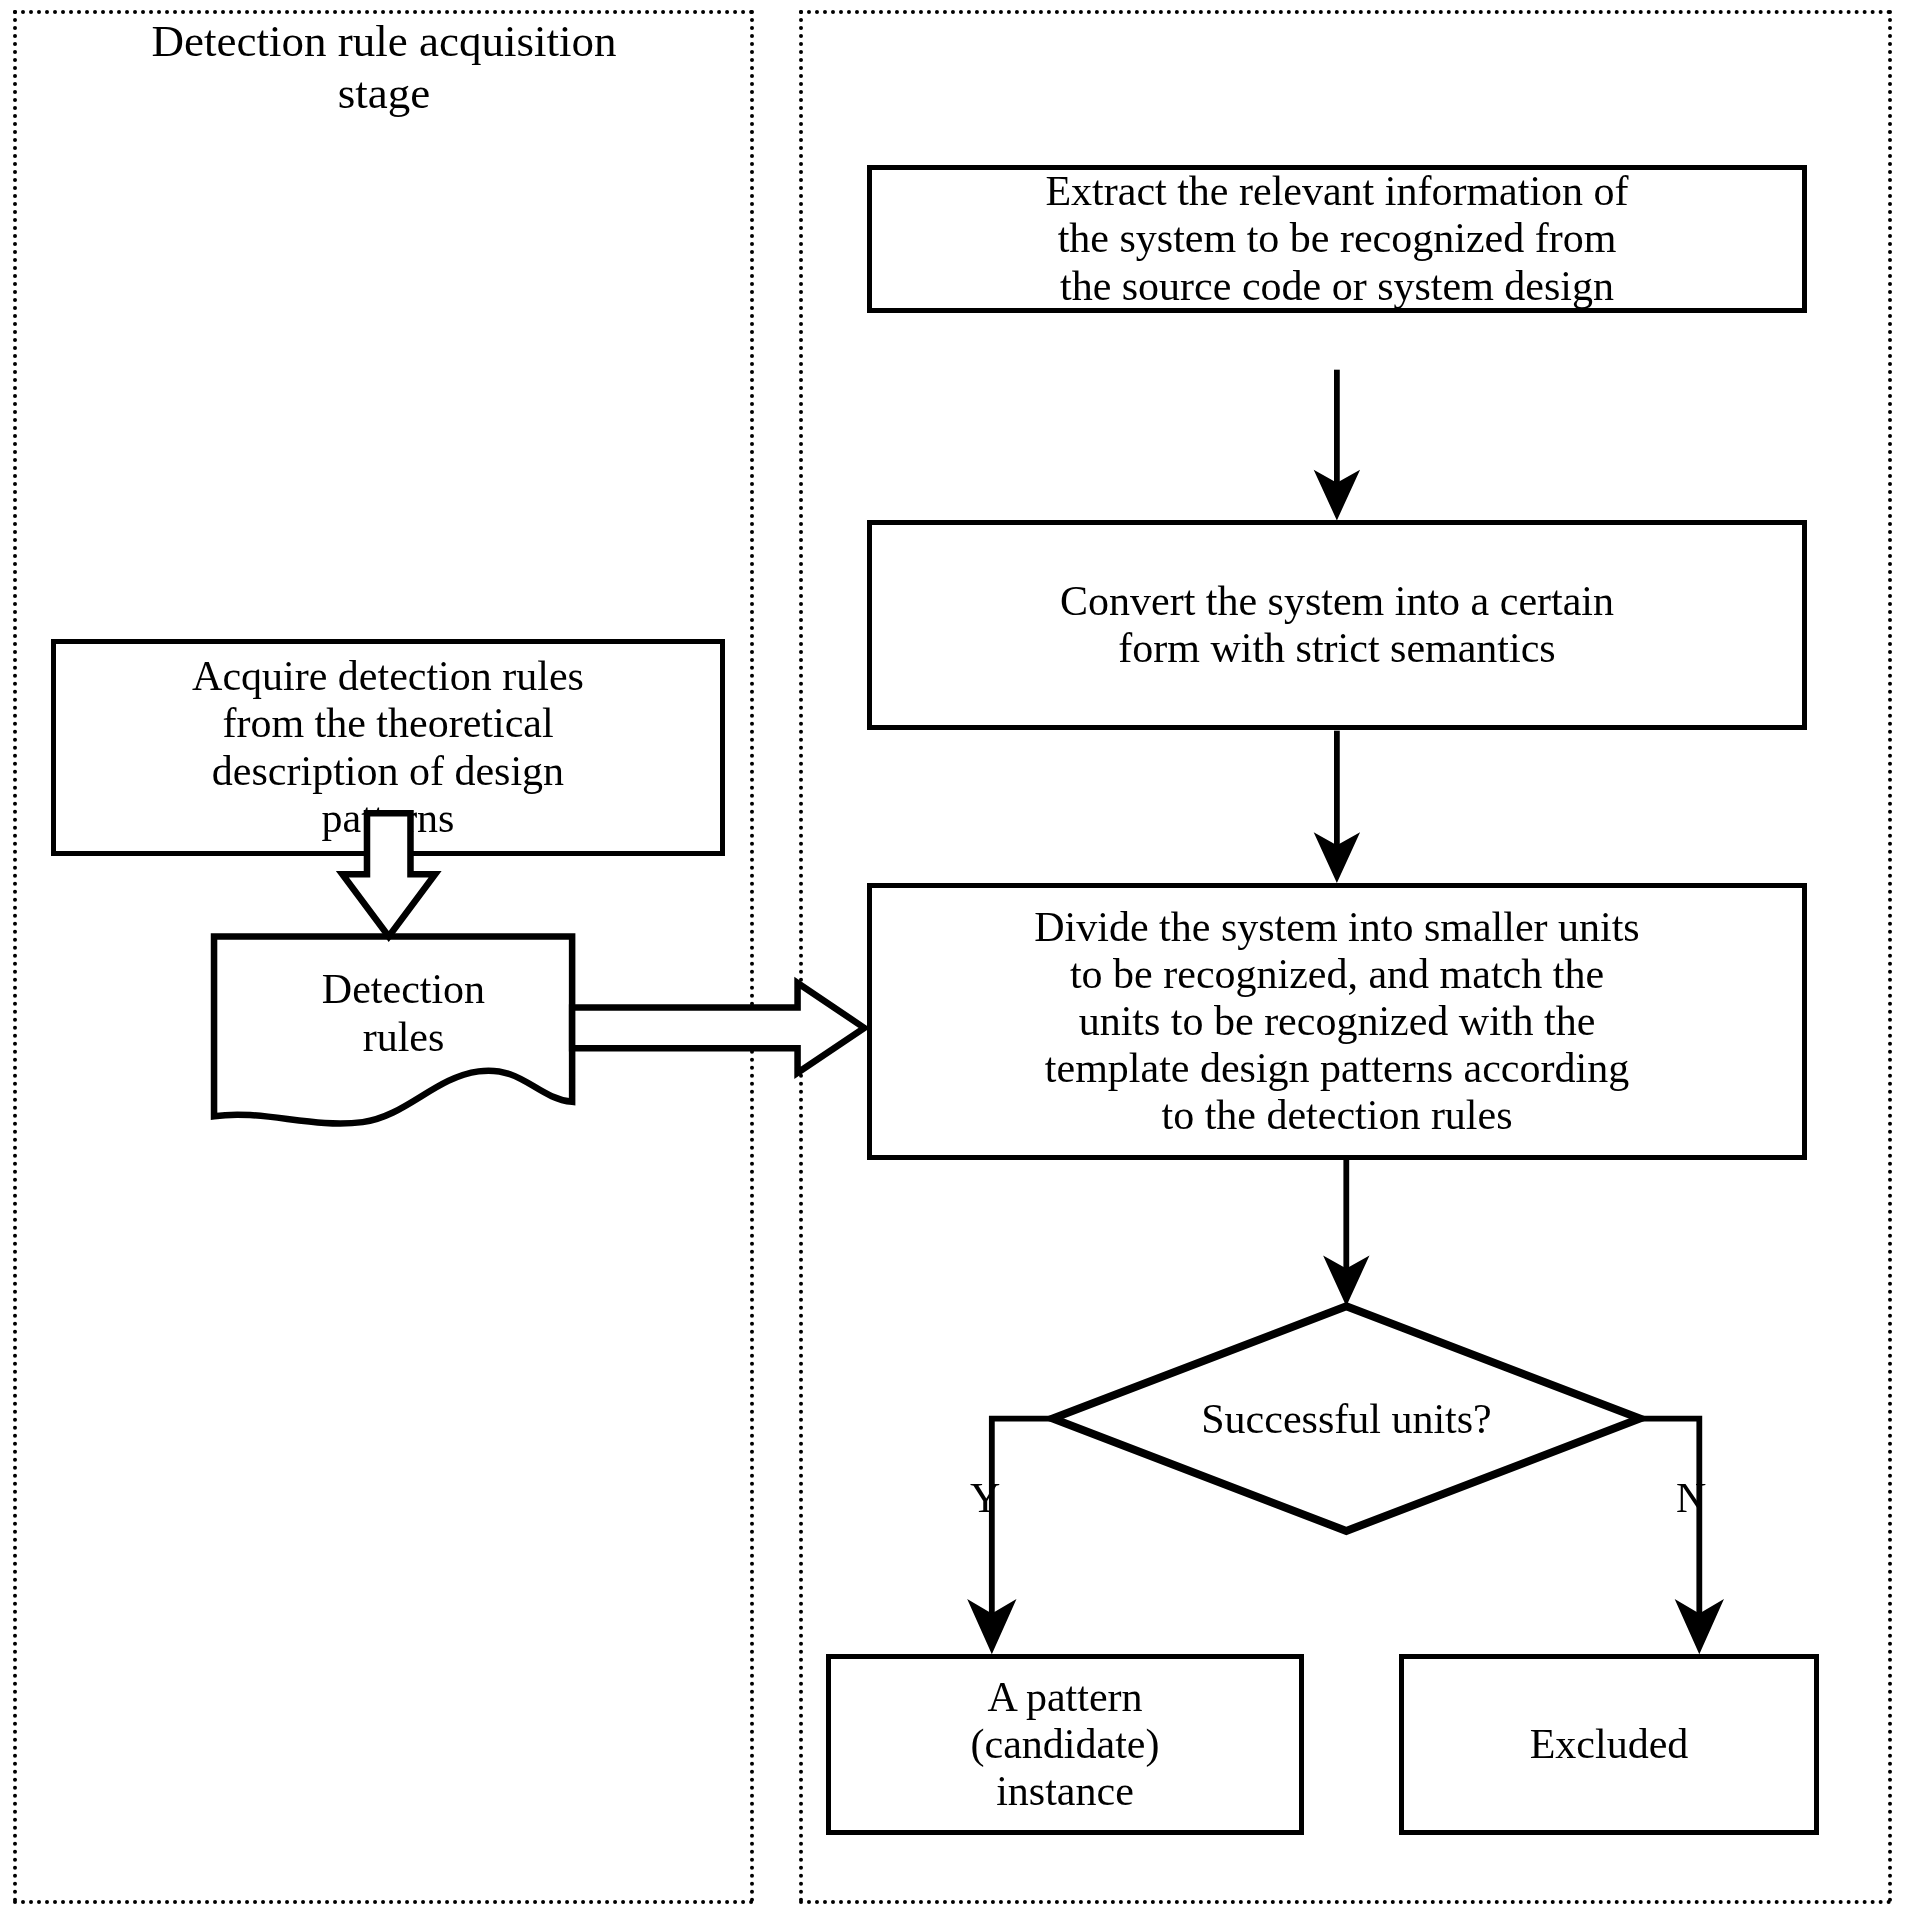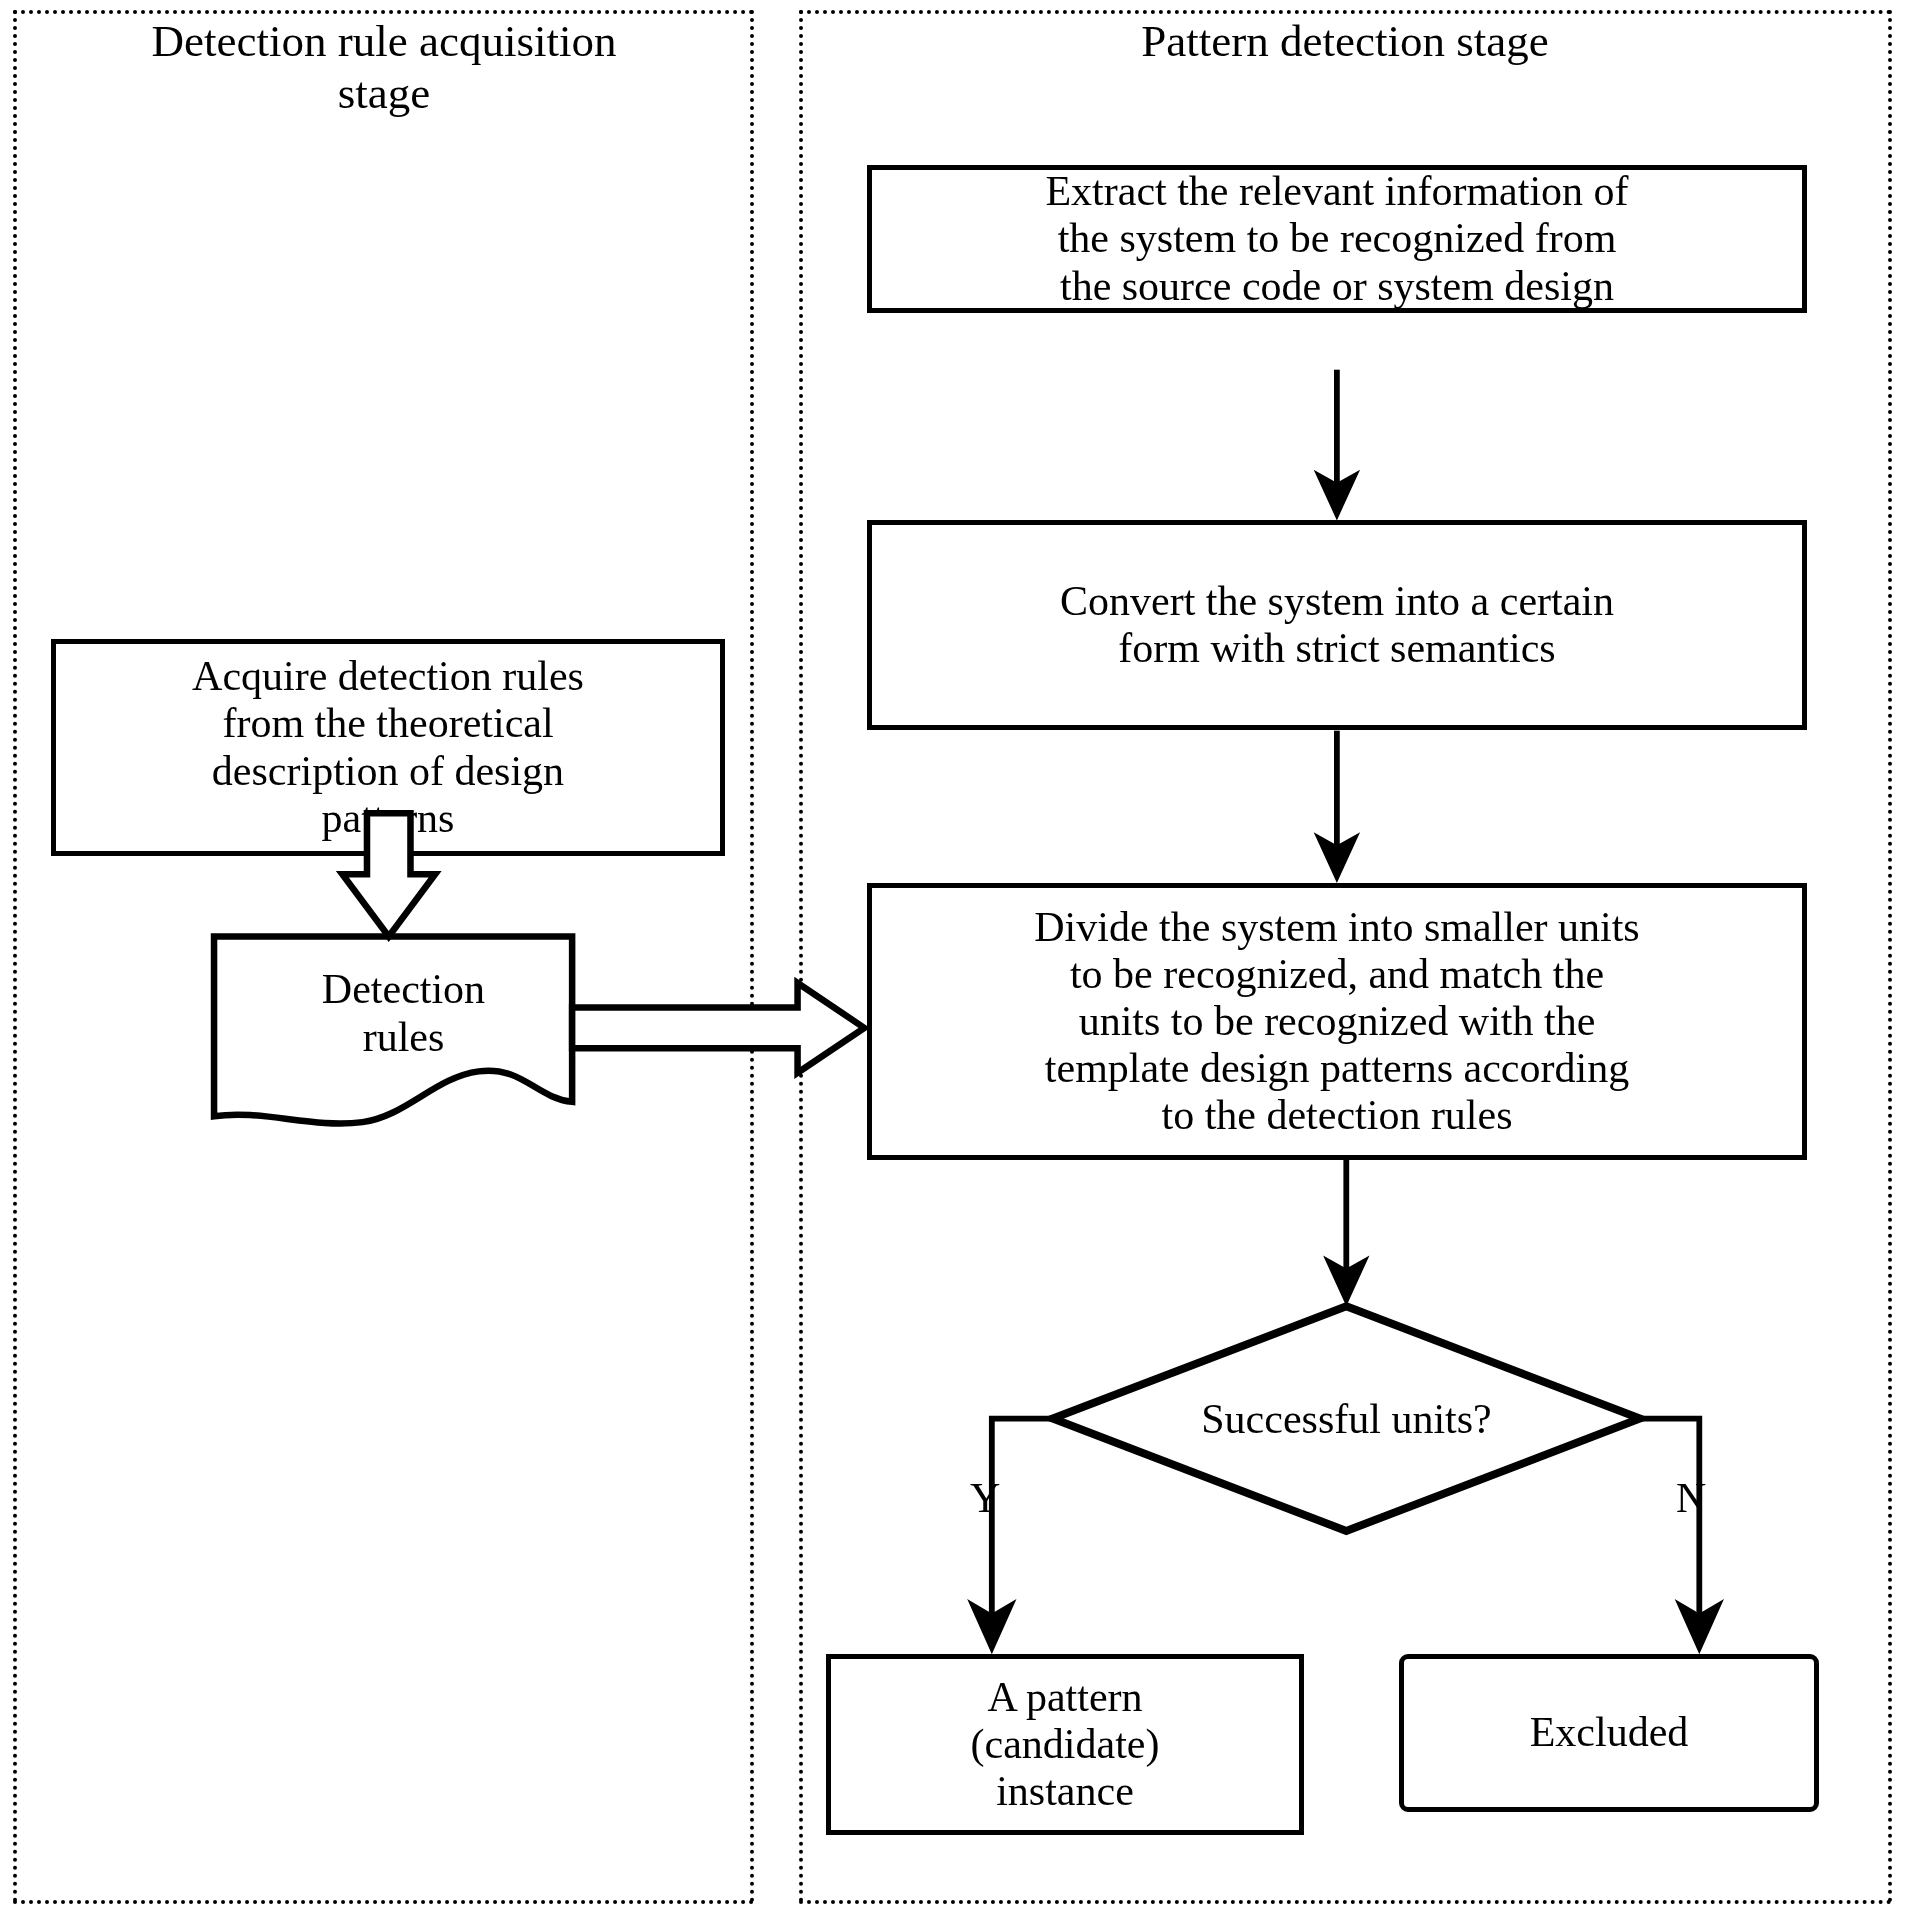--- a/index.html
+++ b/index.html
@@ -74,21 +74,20 @@
 </head>
 <body>
 
 <div id="root">
 
   <div class="panel" style="left:13px;top:10px;width:741px;height:1894px;"></div>
   <div class="panel-title" style="left:29px;top:16px;width:710px;text-align:center;">Detection rule acquisition
 stage</div>
 
   <div class="panel" style="left:799px;top:10px;width:1093px;height:1894px;"></div>
-  <div class="panel-title" style="left:812px;top:16px;width:1066px;">Pattern detection stage</div>
 
   <div class="node" style="left:51px;top:596px;width:674px;height:217px;margin-top:43px;">Acquire detection rules
 from the theoretical
 description of design
 patterns</div>
 
   <div class="doc-node" style="left:212px;top:935px;width:362px;height:183px;">
     <span class="doc-text">Detection
 rules</span>
   </div>
@@ -107,21 +106,21 @@
 to the detection rules</div>
 
   <div class="diamond-node" style="left:1053px;top:1306px;width:587px;height:225px;">
     <span class="dia-text">Successful units?</span>
   </div>
 
   <div class="node" style="left:826px;top:1654px;width:478px;height:181px;">A pattern
 (candidate)
 instance</div>
 
-  <div class="node" style="left:1399px;top:1654px;width:420px;height:158px;border-radius:9px;">Excluded</div>
+  <div class="node" style="left:1399px;top:1654px;width:420px;height:181px;">Excluded</div>
 
   <div class="branch-label" style="left:970px;top:1477px;">Y</div>
   <div class="branch-label" style="left:1676px;top:1477px;">N</div>
 
   <svg class="overlay" viewBox="0 0 2633 2657">
 
     <path d="M 295 1292 L 789 1292 L 789 1520 C 740 1515 720 1470 660 1478
              C 600 1486 560 1540 500 1548 C 430 1557 360 1530 295 1540 Z" fill="#ffffff" stroke="#000000" stroke-width="9" stroke-linejoin="miter"></path>
 
     <path d="M 506 1122 L 566 1122 L 566 1206 L 600 1206 L 536 1292 L 472 1206 L 506 1206 Z" fill="#ffffff" stroke="#000000" stroke-width="9" stroke-linejoin="miter"></path>

